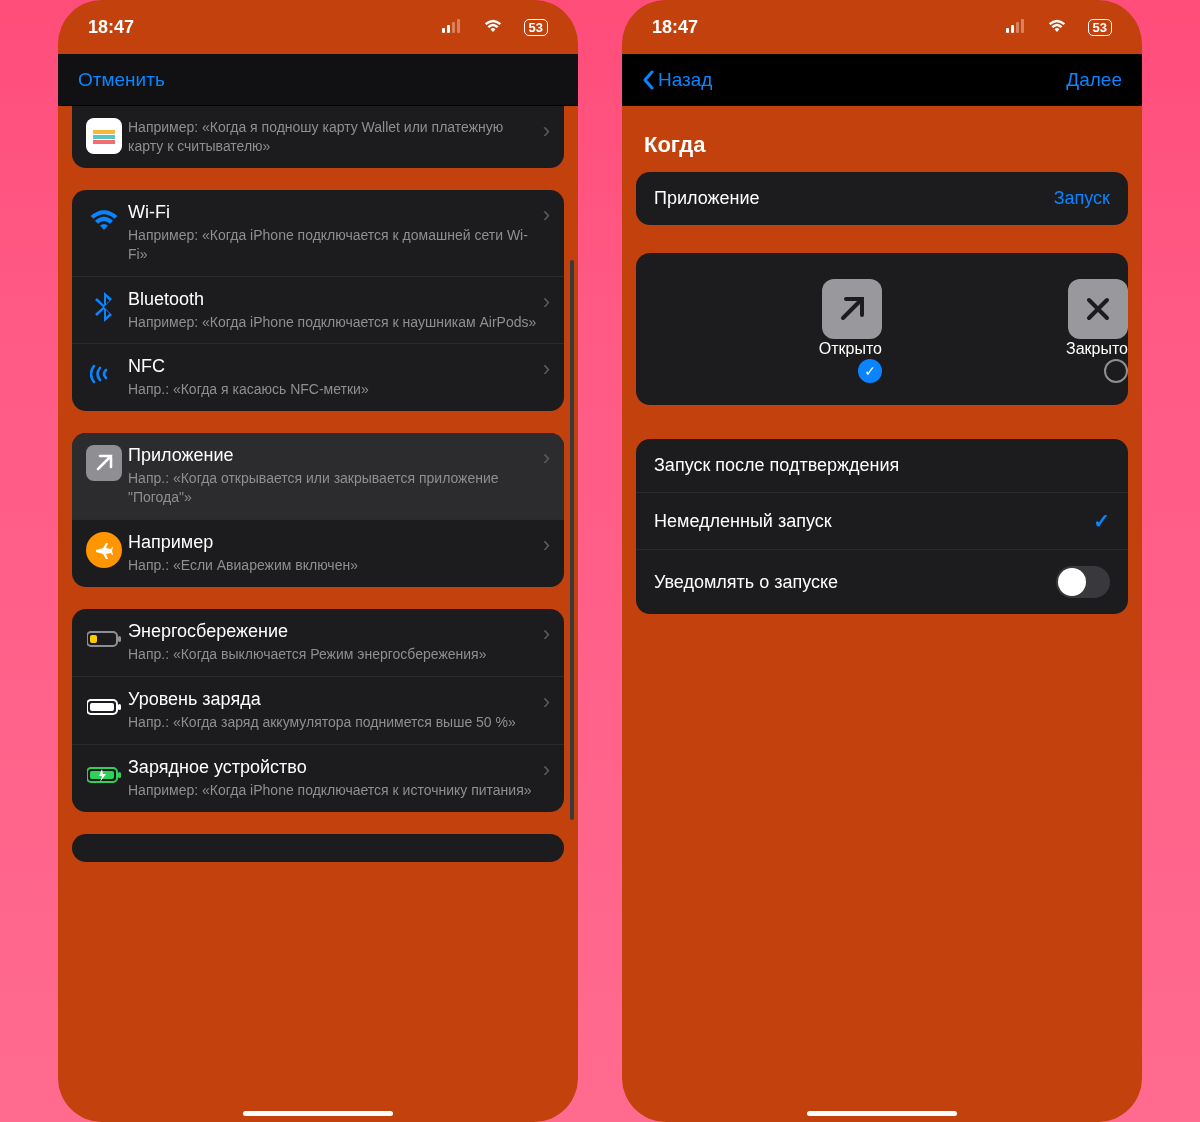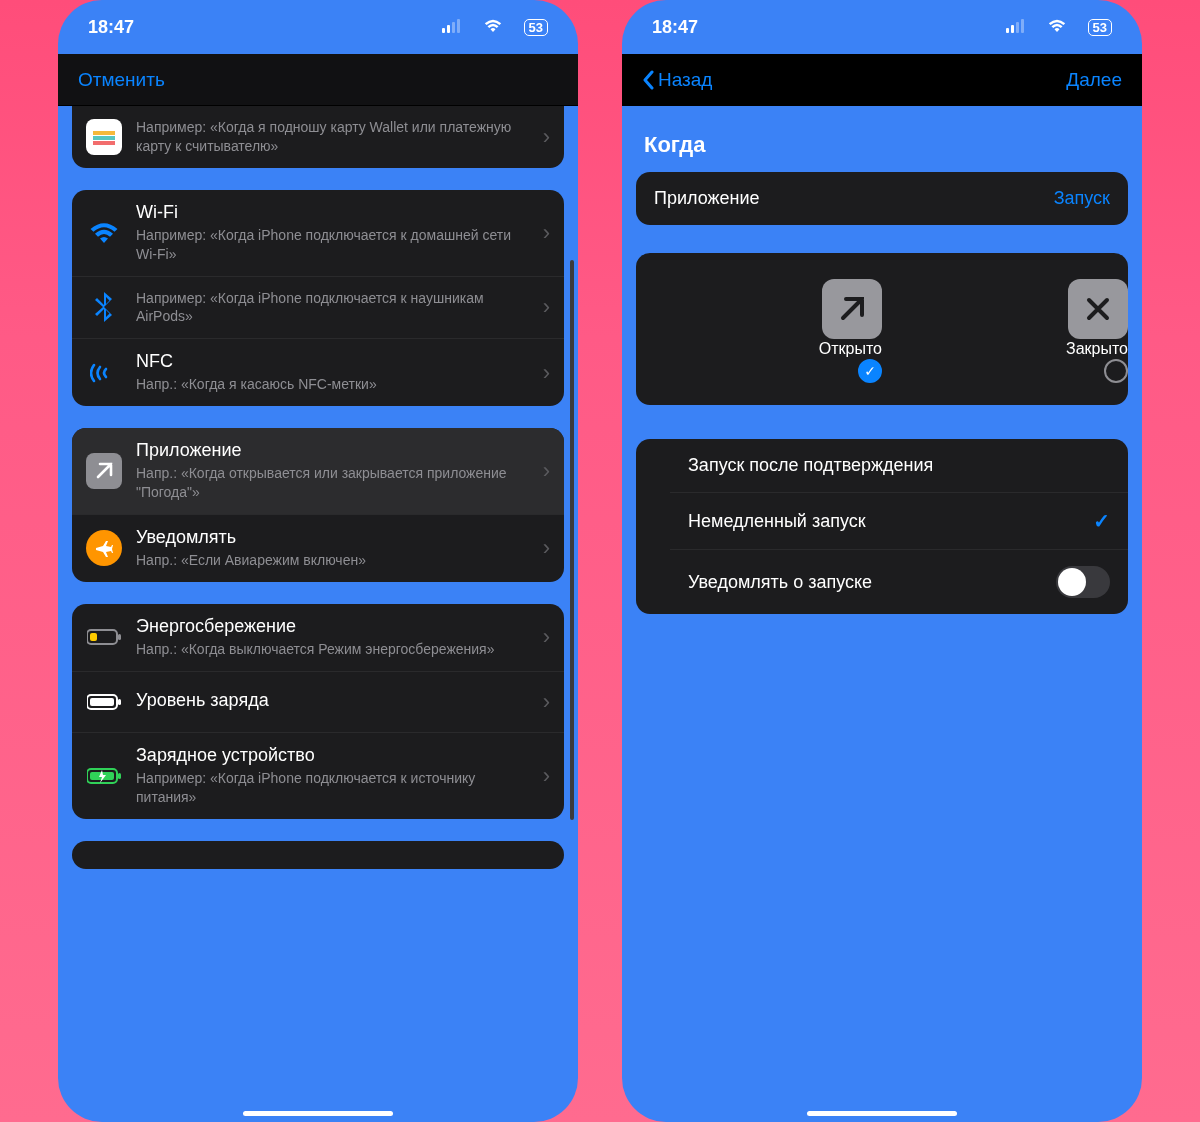--- a/index.html
+++ b/index.html
@@ -9,21 +9,21 @@
     width: 1200px;
     height: 1122px;
     display: flex;
     gap: 44px;
     padding: 0 40px;
     justify-content: center;
   }
   .phone {
     width: 520px;
     height: 1122px;
-    background: #3b82f6;
+    background: #c2410c;
     border-radius: 44px;
     overflow: hidden;
     position: relative;
     color: #fff;
   }
   .status-bar {
     height: 54px;
     display: flex;
     align-items: center;
     justify-content: space-between;
@@ -51,23 +51,22 @@
   .content { height: calc(100% - 54px - 52px - 12px); overflow: hidden; padding: 0 14px; }
   .group {
     background: #1c1c1e;
     border-radius: 14px;
     margin-top: 22px;
     overflow: hidden;
   }
   .group.first { margin-top: 0; border-top-left-radius: 0; border-top-right-radius: 0; }
   .row {
     display: flex;
-    align-items: center;
     padding: 12px 14px;
-    gap: 14px;
+    gap: 6px;
     position: relative;
     border-top: 0.5px solid #2a2a2c;
   }
   .row:first-child { border-top: none; }
   .row.selected { background: #2c2c2e; }
   .icon-slot {
     width: 36px; height: 36px;
     border-radius: 8px;
     display: flex; align-items: center; justify-content: center;
     flex-shrink: 0;
@@ -100,21 +99,21 @@
   .option-tile { width: 60px; height: 60px; background: #98989d; border-radius: 12px; display: flex; align-items: center; justify-content: center; }
   .option-label { font-size: 16px; }
   .radio {
     width: 24px; height: 24px; border-radius: 50%;
     border: 2px solid #8e8e93; display: flex; align-items: center; justify-content: center;
   }
   .radio.checked { background: #0a84ff; border-color: #0a84ff; color: #fff; font-size: 14px; }
   .settings-group { background: #1c1c1e; border-radius: 14px; margin-top: 34px; }
   .srow {
     display: flex; justify-content: space-between; align-items: center;
-    padding: 16px 18px; font-size: 18px; border-top: 0.5px solid #2a2a2c; margin-left: 34px;
+    padding: 16px 18px; font-size: 18px; border-top: 0.5px solid #2a2a2c;
   }
   .srow:first-child { border-top: none; }
   .check { color: #0a84ff; font-size: 20px; font-weight: 600; }
   .toggle {
     width: 54px; height: 32px; background: #39393d; border-radius: 16px; position: relative;
   }
   .toggle .knob {
     width: 28px; height: 28px; background: #fff; border-radius: 50%;
     position: absolute; top: 2px; left: 2px;
   }
@@ -185,20 +184,21 @@
         </div>
         <span class="chevron">›</span>
       </div>
       <div class="row">
         <div class="icon-slot">
           <svg width="20" height="30" viewBox="0 0 20 30">
               <path d="M10 0 L18 7 L10 15 L18 23 L10 30 L10 17 L3 24 L1 22 L9 15 L1 8 L3 6 L10 13 Z M12 5 L12 12 L15.5 8.5 Z M12 18 L12 25 L15.5 21.5 Z" fill="#0a84ff"></path>
             </svg>
         </div>
         <div class="row-body">
+          <div class="row-title">Bluetooth</div>
           <div class="row-sub">Например: «Когда iPhone подключается к наушникам AirPods»</div>
         </div>
         <span class="chevron">›</span>
       </div>
       <div class="row">
         <div class="icon-slot">
           <svg width="28" height="24" viewBox="0 0 28 24">
               <g fill="none" stroke="#0a84ff" stroke-width="2.6" stroke-linecap="round">
                 <path d="M4 4 Q-2 12 4 20"></path>
                 <path d="M10 6 Q5 12 10 18"></path>
@@ -227,21 +227,21 @@
         </div>
         <span class="chevron">›</span>
       </div>
       <div class="row">
         <div class="icon-slot" style="background:#ff9500;border-radius:50%">
           <svg width="20" height="20" viewBox="0 0 20 20">
               <path d="M2 10 L9 8 L12 3 L14 3 L12 8 L17 9 L18 7 L19 7 L18 11 L19 15 L18 15 L17 13 L12 14 L14 19 L12 19 L9 14 L2 12 Z" fill="#fff"></path>
             </svg>
         </div>
         <div class="row-body">
-          <div class="row-title">Уведомлять</div>
+          <div class="row-title">Например</div>
           <div class="row-sub">Напр.: «Если Авиарежим включен»</div>
         </div>
         <span class="chevron">›</span>
       </div>
     </div>
 
     <div class="group">
       <div class="row">
         <div class="icon-slot">
           <svg width="34" height="18" viewBox="0 0 34 18">
@@ -259,20 +259,21 @@
       <div class="row">
         <div class="icon-slot">
           <svg width="34" height="18" viewBox="0 0 34 18">
               <rect x="0" y="2" width="30" height="14" rx="4" fill="none" stroke="#fff" stroke-width="2"></rect>
               <rect x="3" y="5" width="24" height="8" rx="2" fill="#fff"></rect>
               <rect x="31" y="6" width="3" height="6" rx="1.5" fill="#fff"></rect>
             </svg>
         </div>
         <div class="row-body">
           <div class="row-title">Уровень заряда</div>
+          <div class="row-sub">Напр.: «Когда заряд аккумулятора поднимется выше 50 %»</div>
         </div>
         <span class="chevron">›</span>
       </div>
       <div class="row">
         <div class="icon-slot">
           <svg width="34" height="18" viewBox="0 0 34 18">
               <rect x="0" y="2" width="30" height="14" rx="4" fill="none" stroke="#30d158" stroke-width="2"></rect>
               <rect x="3" y="5" width="24" height="8" rx="2" fill="#30d158"></rect>
               <rect x="31" y="6" width="3" height="6" rx="1.5" fill="#30d158"></rect>
               <path d="M15 3 L12 10 L15 10 L13 16 L19 8 L16 8 Z" fill="#fff"></path>

